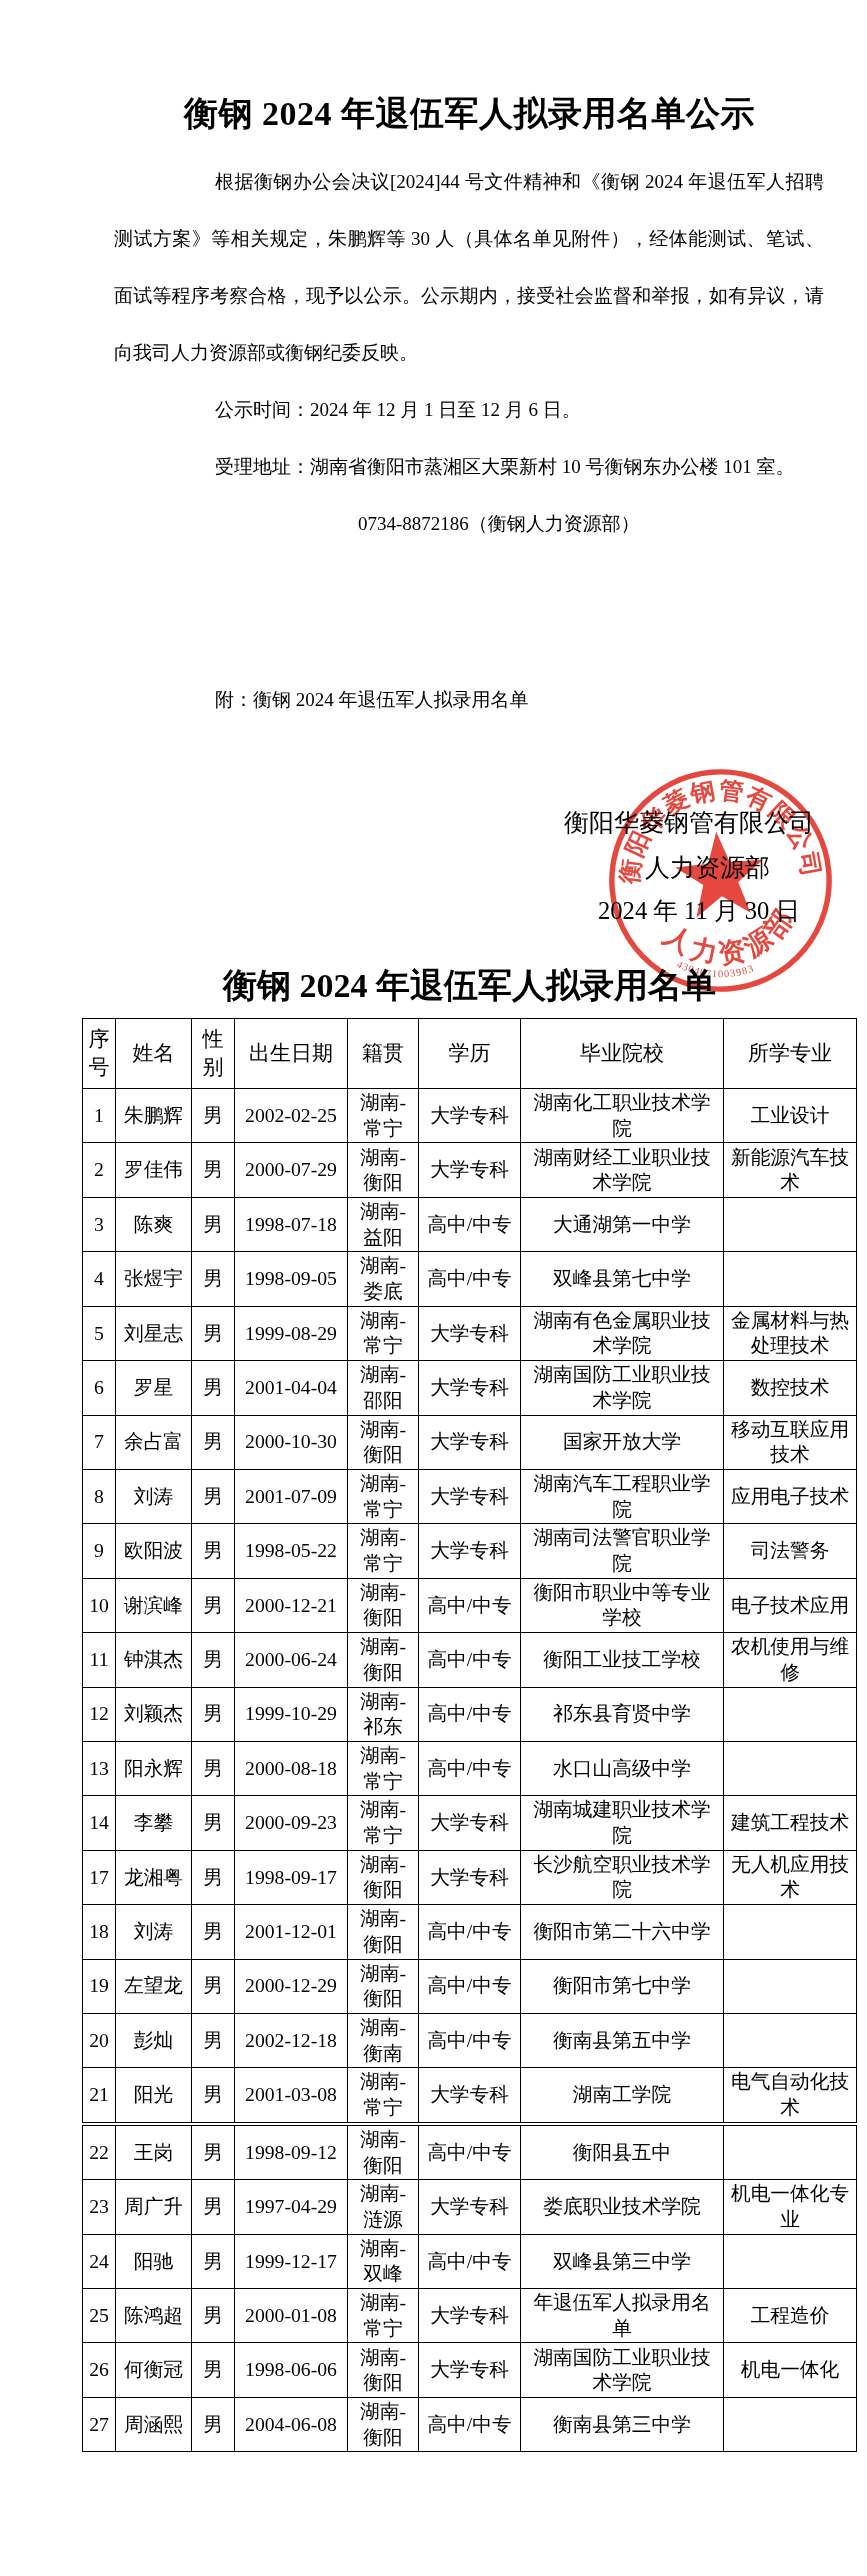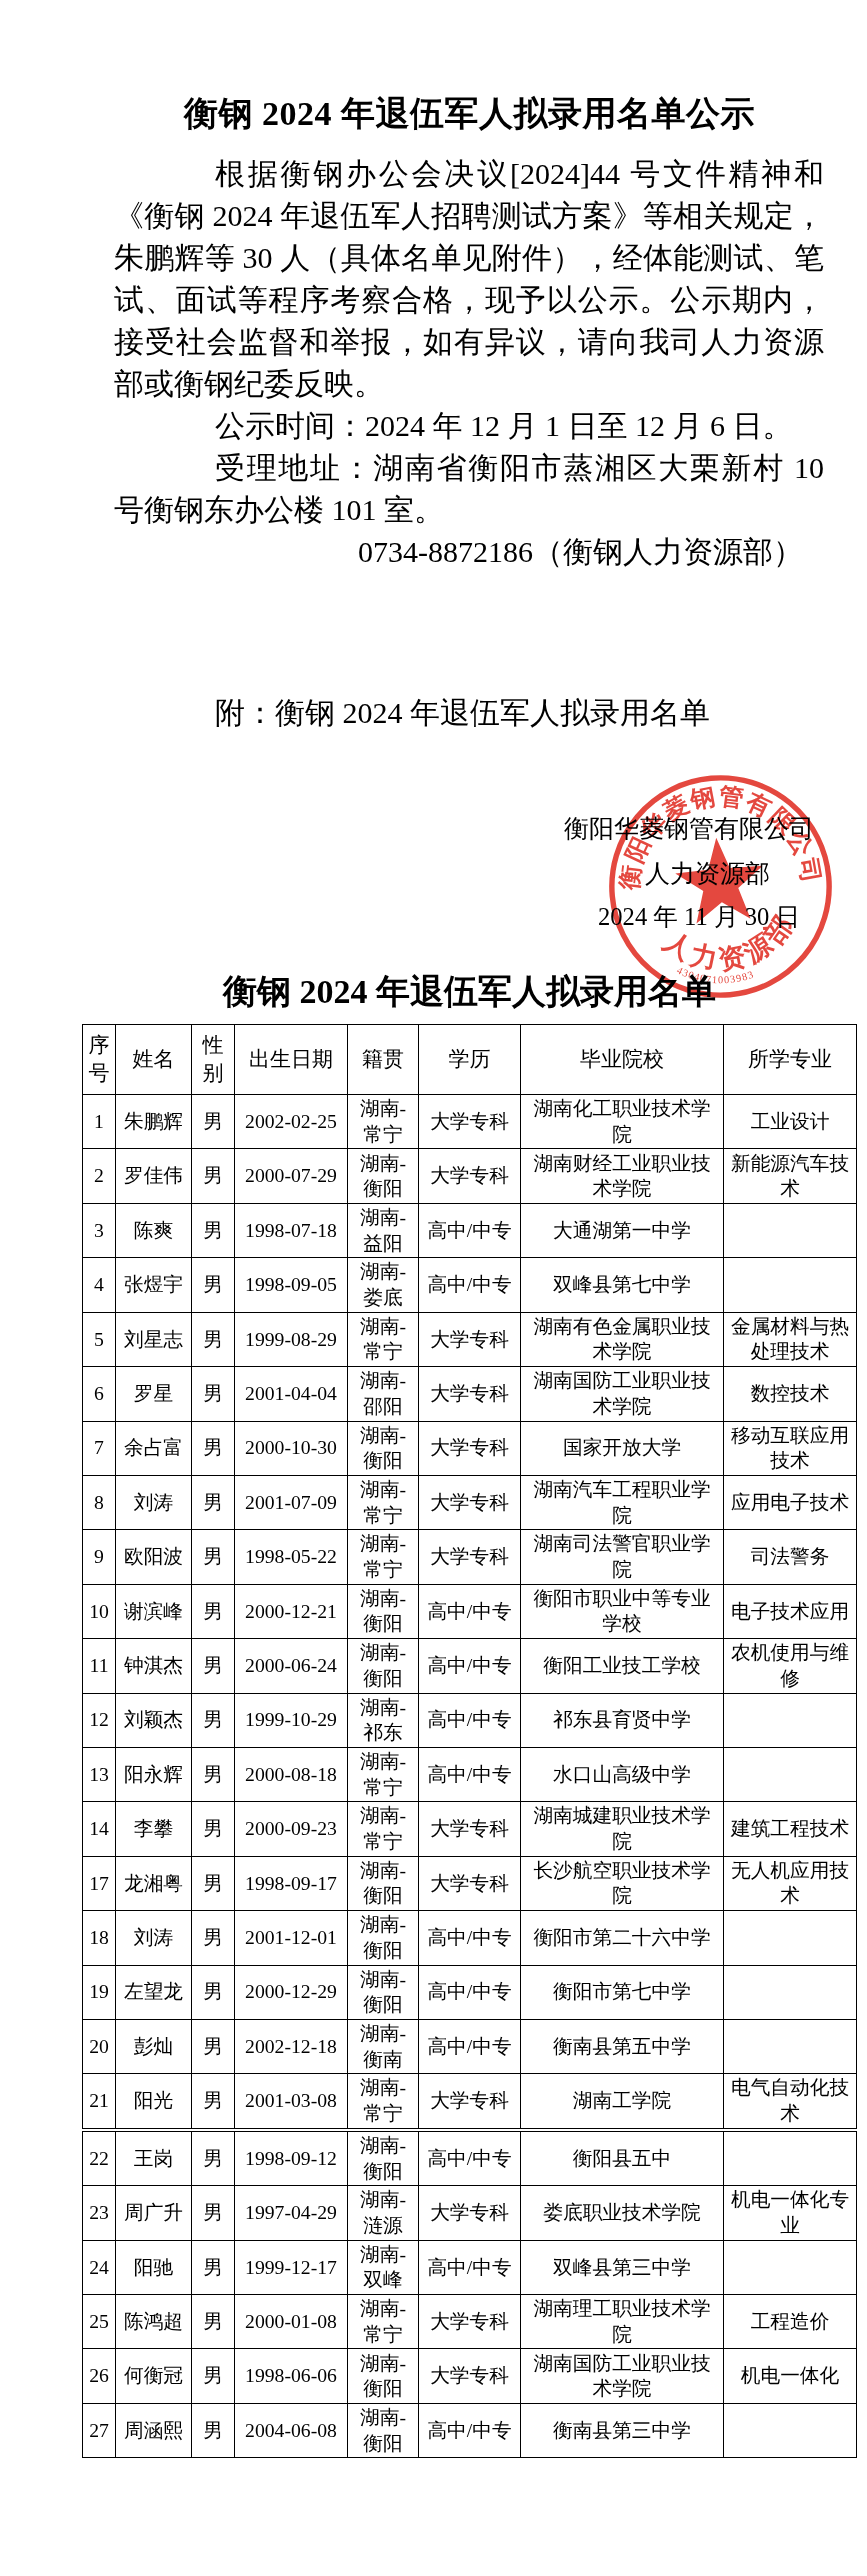--- a/index.html
+++ b/index.html
@@ -17,22 +17,22 @@
   .doc-title{
     margin:0;
     padding-top:91px;
     text-align:center;
     font-size:34px;
     font-weight:bold;
     letter-spacing:0.5px;
   }
   .body-text{
     margin:16.4px 79px 0 78px;
-    font-size:30px;
-    line-height:42px;
+    font-size:19px;
+    line-height:57px;
     text-align:justify;
   }
   .para{margin:0;text-indent:101px;}
   .para.phone2{text-indent:244px;}
   .para.attachment{margin-top:119px;}
   .sig-area{
     position:relative;
     height:235px;
   }
   .sig-line{
@@ -369,21 +369,21 @@
           <td>双峰县第三中学</td>
           <td></td>
         </tr>
         <tr>
           <td>25</td>
           <td>陈鸿超</td>
           <td>男</td>
           <td>2000-01-08</td>
           <td>湖南-常宁</td>
           <td>大学专科</td>
-          <td>湖南理工职业技术学院</td>
+          <td>年退伍军人拟录用名单</td>
           <td>工程造价</td>
         </tr>
         <tr>
           <td>26</td>
           <td>何衡冠</td>
           <td>男</td>
           <td>1998-06-06</td>
           <td>湖南-衡阳</td>
           <td>大学专科</td>
           <td>湖南国防工业职业技术学院</td>

